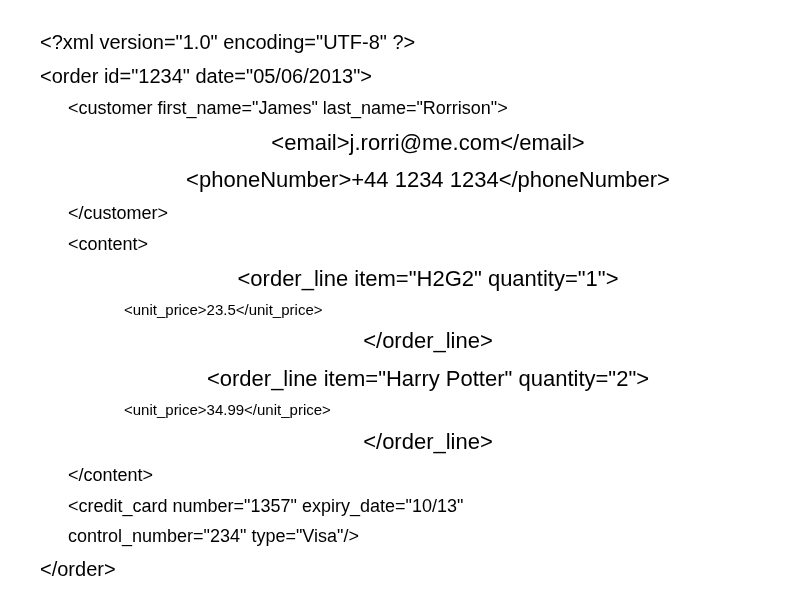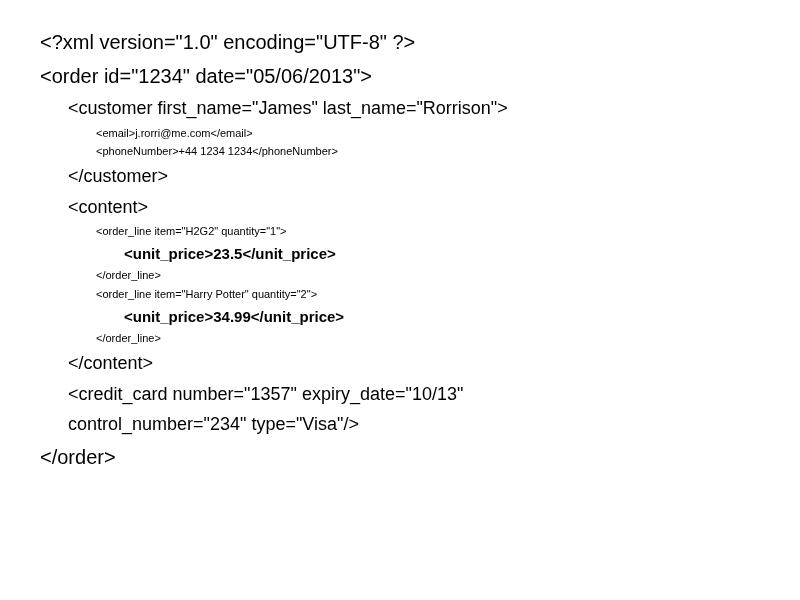--- a/index.html
+++ b/index.html
@@ -8,22 +8,22 @@
       height: 600px;
       background: #fff;
       font-family: Verdana, Geneva, sans-serif;
       font-size: 20px;
       padding: 25px 40px;
       line-height: 1.7;
       color: #000;
     }
     .line { white-space: pre; }
     .i1 { padding-left: 28px; font-size: 18px; }
-    .i2 { padding-left: 56px; font-size: 11px; }
-    .i3 { padding-left: 84px; font-size: 15px; font-weight: bold; }
+    .i2 { padding-left: 56px; font-size: 22px; text-align: center; }
+    .i3 { padding-left: 84px; font-size: 15px; }
   </style>
 </head>
 <body>
 
 <div class="line">&lt;?xml version="1.0" encoding="UTF-8" ?&gt;</div>
 <div class="line">&lt;order id="1234" date="05/06/2013"&gt;</div>
 <div class="line i1">&lt;customer first_name="James" last_name="Rorrison"&gt;</div>
 <div class="line i2">&lt;email&gt;j.rorri@me.com&lt;/email&gt;</div>
 <div class="line i2">&lt;phoneNumber&gt;+44 1234 1234&lt;/phoneNumber&gt;</div>
 <div class="line i1">&lt;/customer&gt;</div>

